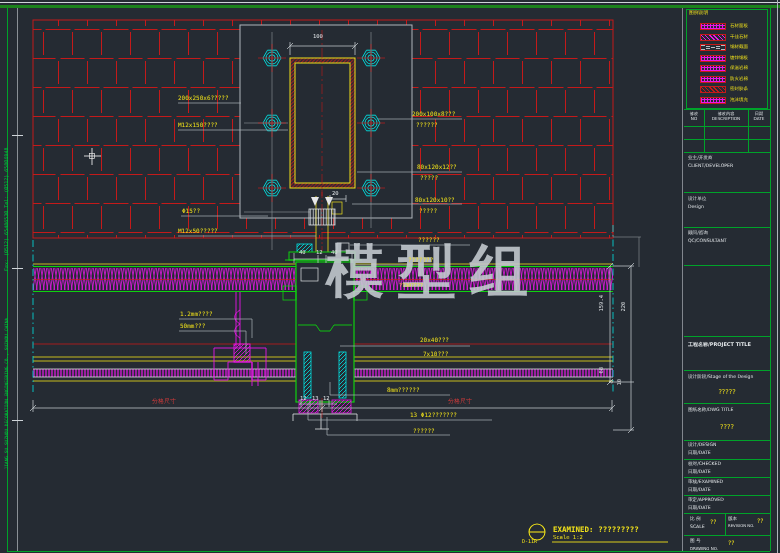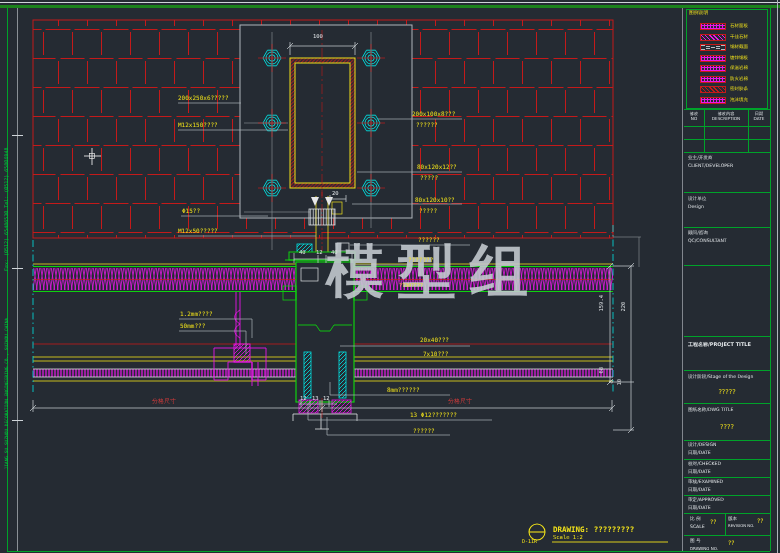--- a/index.html
+++ b/index.html
@@ -232,21 +232,21 @@
   <span class="dim" style="left:331px;top:250px;">40</span>
   <span class="dim" style="left:300px;top:396px;">12</span>
   <span class="dim" style="left:312px;top:396px;">13</span>
   <span class="dim" style="left:323px;top:396px;">12</span>
   <span class="dim rot" style="left:604px;top:306px;">159.4</span>
   <span class="dim rot" style="left:626px;top:306px;">220</span>
   <span class="dim rot" style="left:604px;top:368px;">68</span>
   <span class="dim rot" style="left:614px;top:378px;">8</span>
   <span class="dim rot" style="left:622px;top:380px;">10</span>
 
-  <span class="ann" style="left:553px;top:526px;font-size:7.5px;font-weight:bold;">DRAWING: ?????????</span>
+  <span class="ann" style="left:553px;top:526px;font-size:7.5px;font-weight:bold;">EXAMINED: ?????????</span>
   <span class="ann" style="left:553px;top:535px;font-size:5.5px;">Scale 1:2</span>
   <span class="ann" style="left:522px;top:539px;font-size:5px;">D-11R</span>
 
   <div class="abs" style="left:684px;top:8px;width:86px;height:543px;">
 
     <div class="abs" style="left:2px;top:1px;width:82px;height:100px;border:1px solid #00a32a;"></div>
     <span class="tby" style="left:5px;top:3px;font-size:4.8px;">图例说明</span>
     <div class="sw dots" style="left:16px;top:15px;"></div>
     <div class="sw diag" style="left:16px;top:25.5px;"></div>
     <div class="sw cross" style="left:16px;top:36px;"></div>

